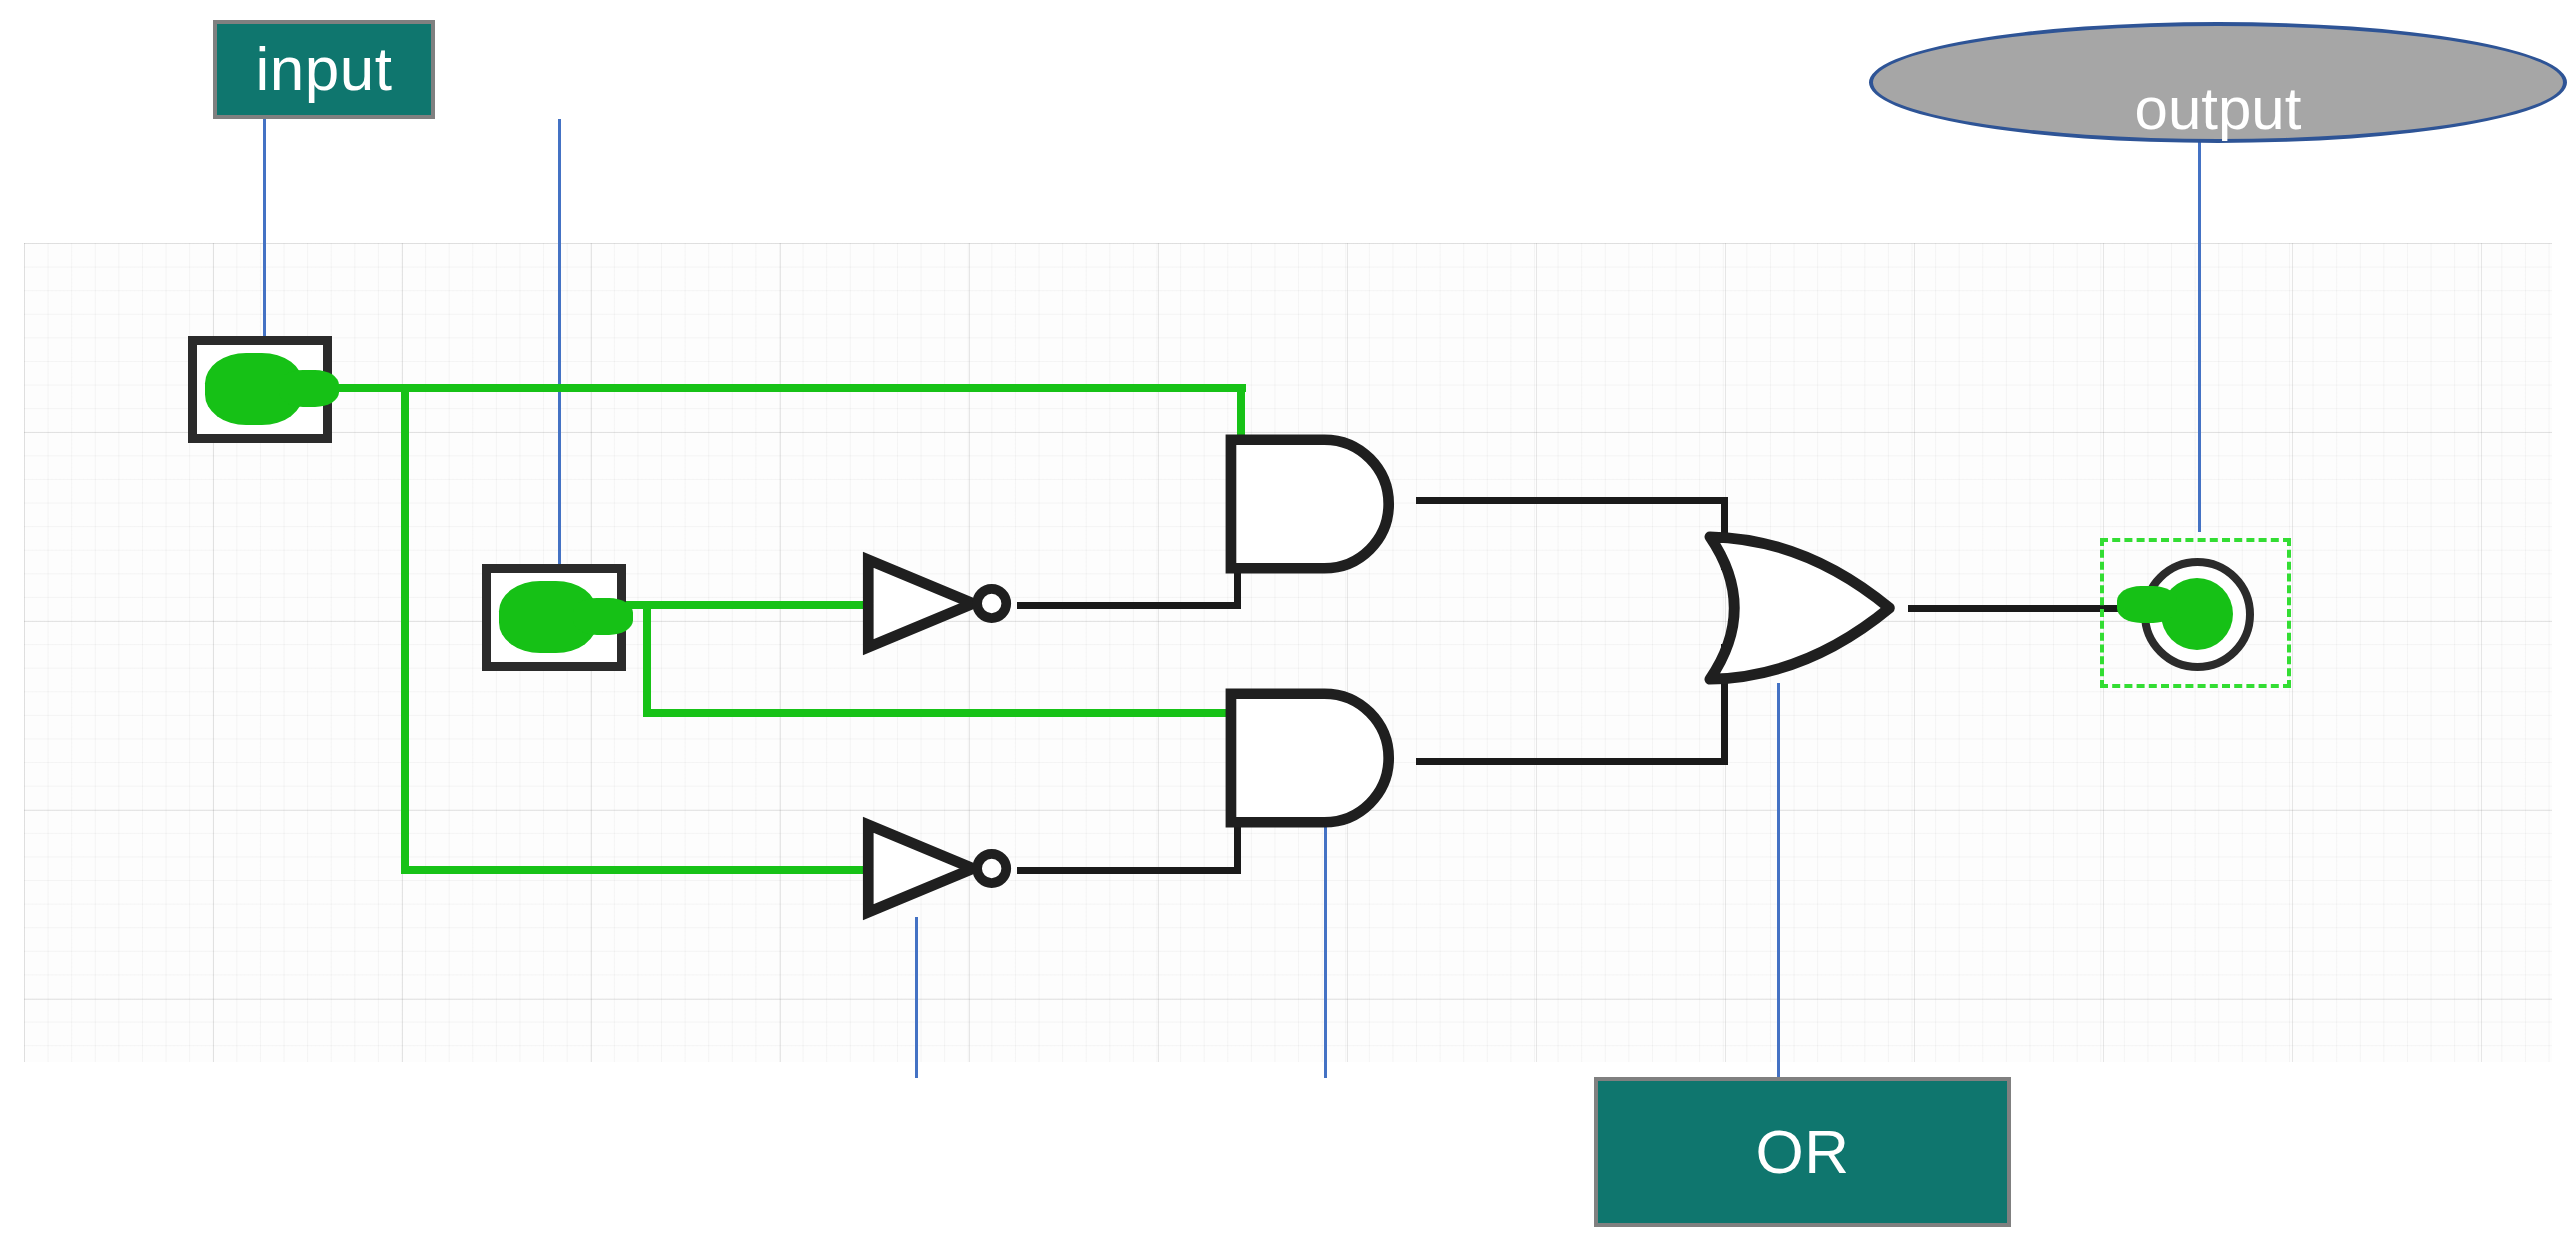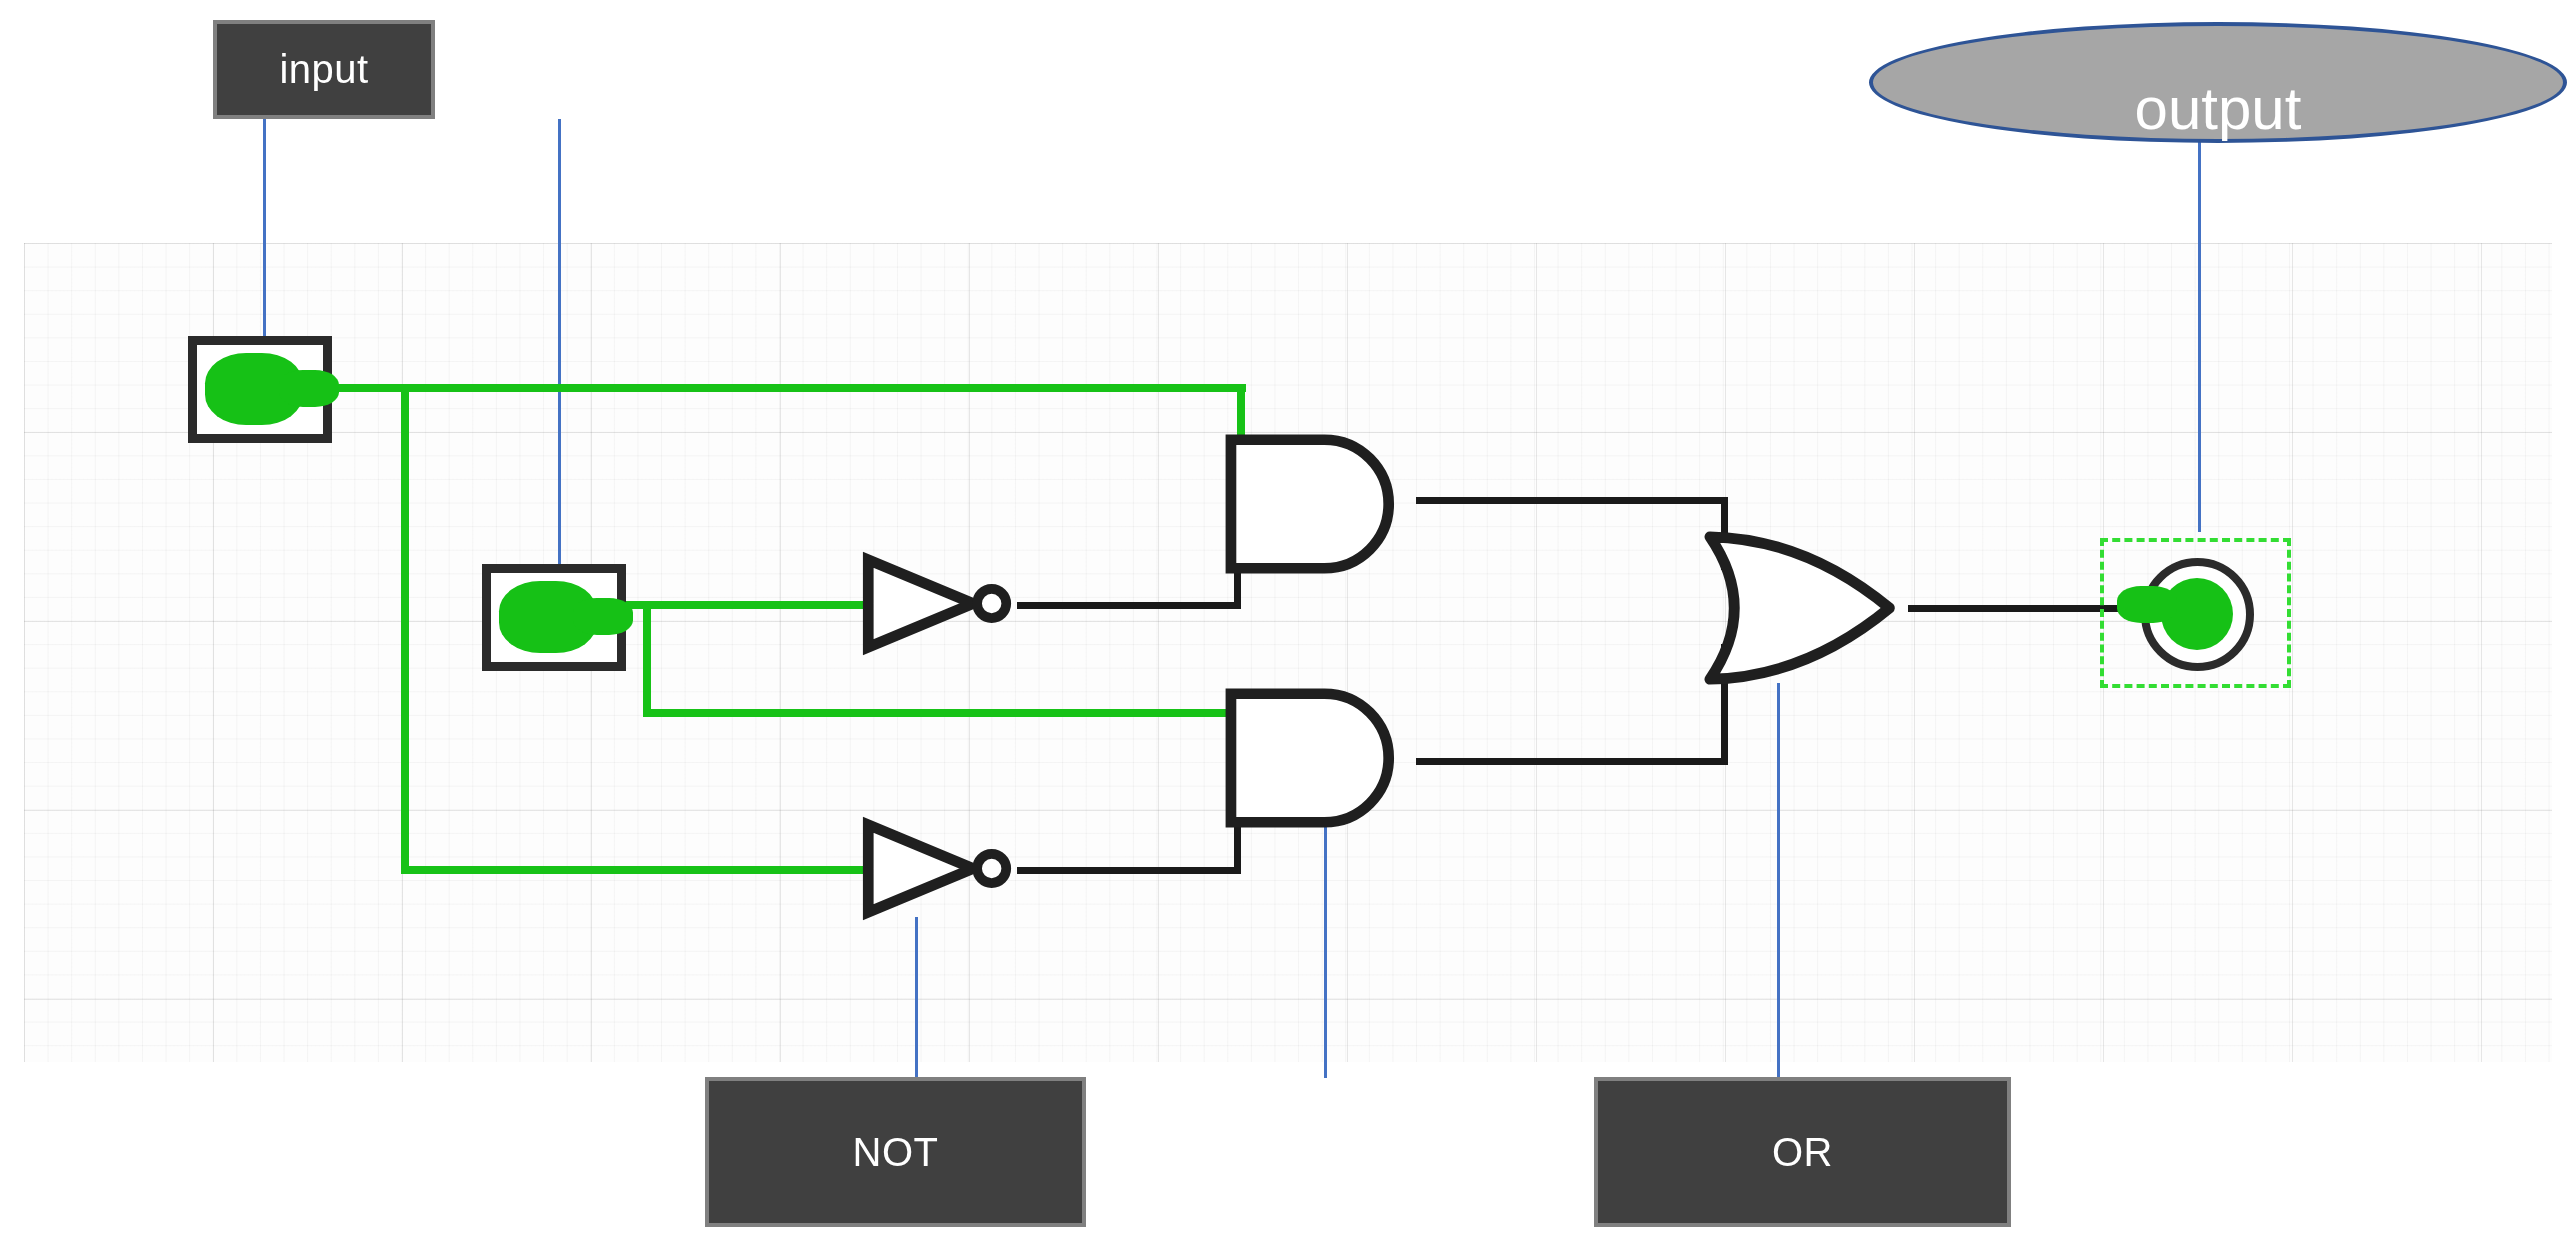--- a/index.html
+++ b/index.html
@@ -35,27 +35,27 @@
       189px 189px,
       23.6px 23.6px,
       23.6px 23.6px;
     background-position: 0 0, 0 0, 0 0, 0 0;
   }
 
   
   .label-box {
     position: absolute;
     box-sizing: border-box;
-    background: #404040;
+    background: #0f766e;
     border: 4.9px solid #808080;
     color: #ffffff;
     display: flex;
     align-items: center;
     justify-content: center;
-    font-size: 40px;
+    font-size: 62px;
     font-weight: 400;
     letter-spacing: 0.5px;
     line-height: 1;
     font-family: "Liberation Sans", sans-serif;
     user-select: none;
   }
   .label-ellipse {
     position: absolute;
     box-sizing: border-box;
     background: #a6a6a6;
@@ -217,23 +217,20 @@
   <div class="pin-nub" style="left:2117px; top:586px; width:60px; height:37px; border-radius:40%;"></div>
 
   <div class="label-box" style="left:213px; top:19.5px; width:222px; height:99px;">
     <span>input</span>
   </div>
 
   <div class="label-ellipse" style="left:1869px; top:21.5px; width:698px; height:121px;align-items:flex-end;">
     <span>output</span>
   </div>
 
-  <div class="label-box" style="left:705px; top:1077px; width:381px; height:150px;">
-    <span>NOT</span>
-  </div>
 
 
   <div class="label-box" style="left:1594px; top:1077px; width:417px; height:150px;">
     <span>OR</span>
   </div>
 
 </div>
 
 
 </body></html>

